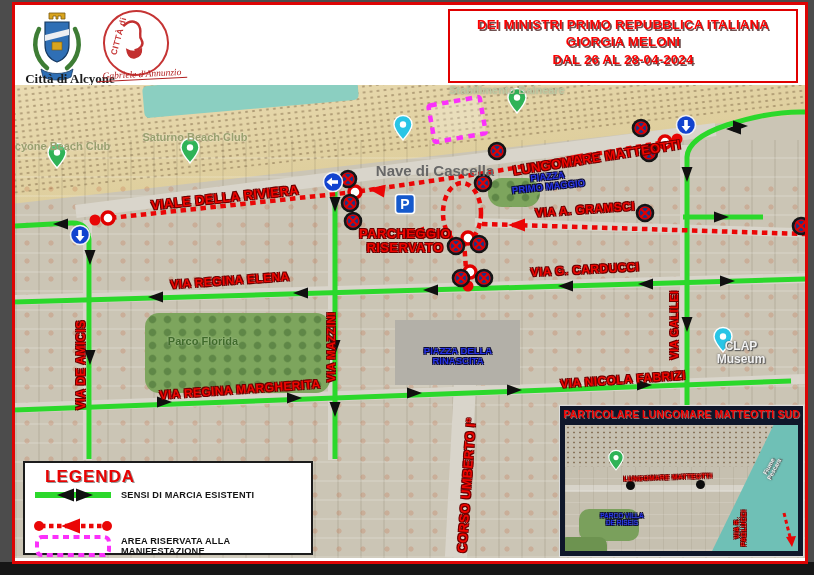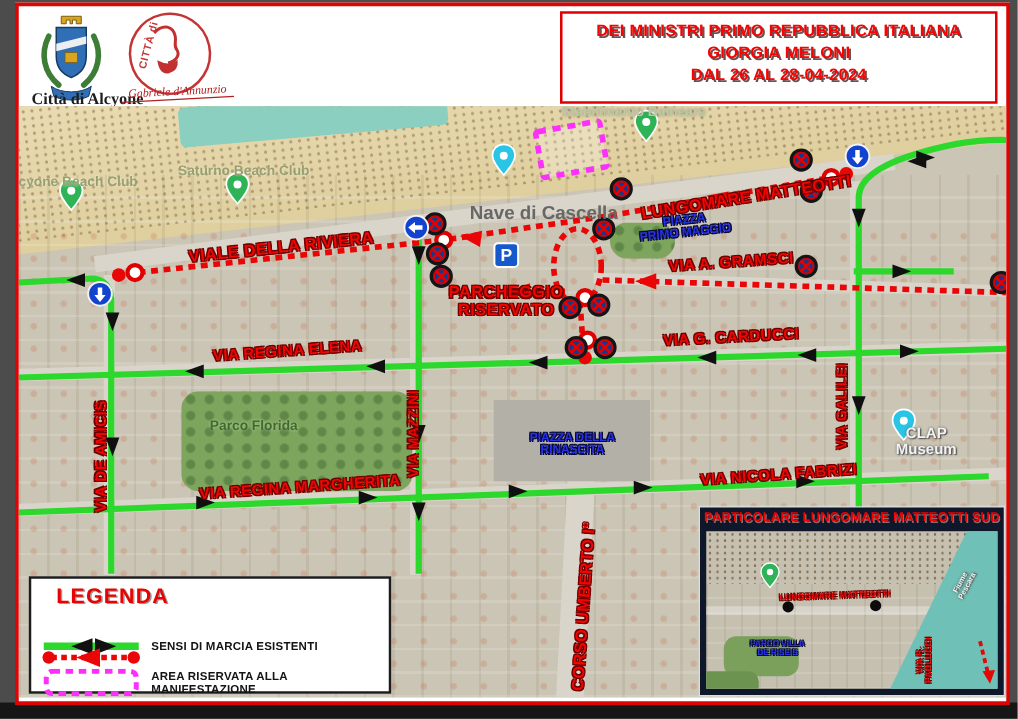--- a/index.html
+++ b/index.html
@@ -286,21 +286,21 @@
         <div class="mlabel beach" style="left: 180px; top: 53px; font-size: 11px; transform: translate(-50%, -50%) rotate(0deg);">Saturno Beach Club</div>
         <div class="mlabel beach" style="left: 42px; top: 62px; font-size: 11px; transform: translate(-50%, -50%) rotate(0deg);">Alcyone Beach Club</div>
         <div class="mlabel beach2" style="left: 492px; top: 6px; font-size: 11px; transform: translate(-50%, -50%) rotate(0deg);">Stabilimento Balneare</div>
         <div class="mlabel gray" style="left: 420px; top: 86px; font-size: 15px; transform: translate(-50%, -50%) rotate(0deg);">Nave di Cascella</div>
         <div class="mlabel whitel" style="left: 726px; top: 268px; font-size: 12px; transform: translate(-50%, -50%) rotate(0deg);">CLAP Museum</div>
       </div>
   </div>
 
   <div class="legend">
     <div class="legend-title">LEGENDA</div>
-    <div class="lrow" style="top:43px;text-align:center;">
+    <div class="lrow" style="top:21px;text-align:center;">
       <svg class="lsw" viewBox="0 0 80 22">
         <line x1="2" y1="11" x2="78" y2="11" stroke="#2bd82b" stroke-width="6"></line>
         <polygon points="24,11 41,4.5 41,17.5" fill="#111"></polygon>
         <polygon points="60,11 43,4.5 43,17.5" fill="#111"></polygon>
       </svg>
       <div class="ltext">SENSI DI MARCIA ESISTENTI</div>
     </div>
     <div class="lrow" style="top:52px;">
       <svg class="lsw" viewBox="0 0 80 22">
         <line x1="8" y1="11" x2="72" y2="11" stroke="#ea0606" stroke-width="4.5" stroke-dasharray="4.5 3.5"></line>

